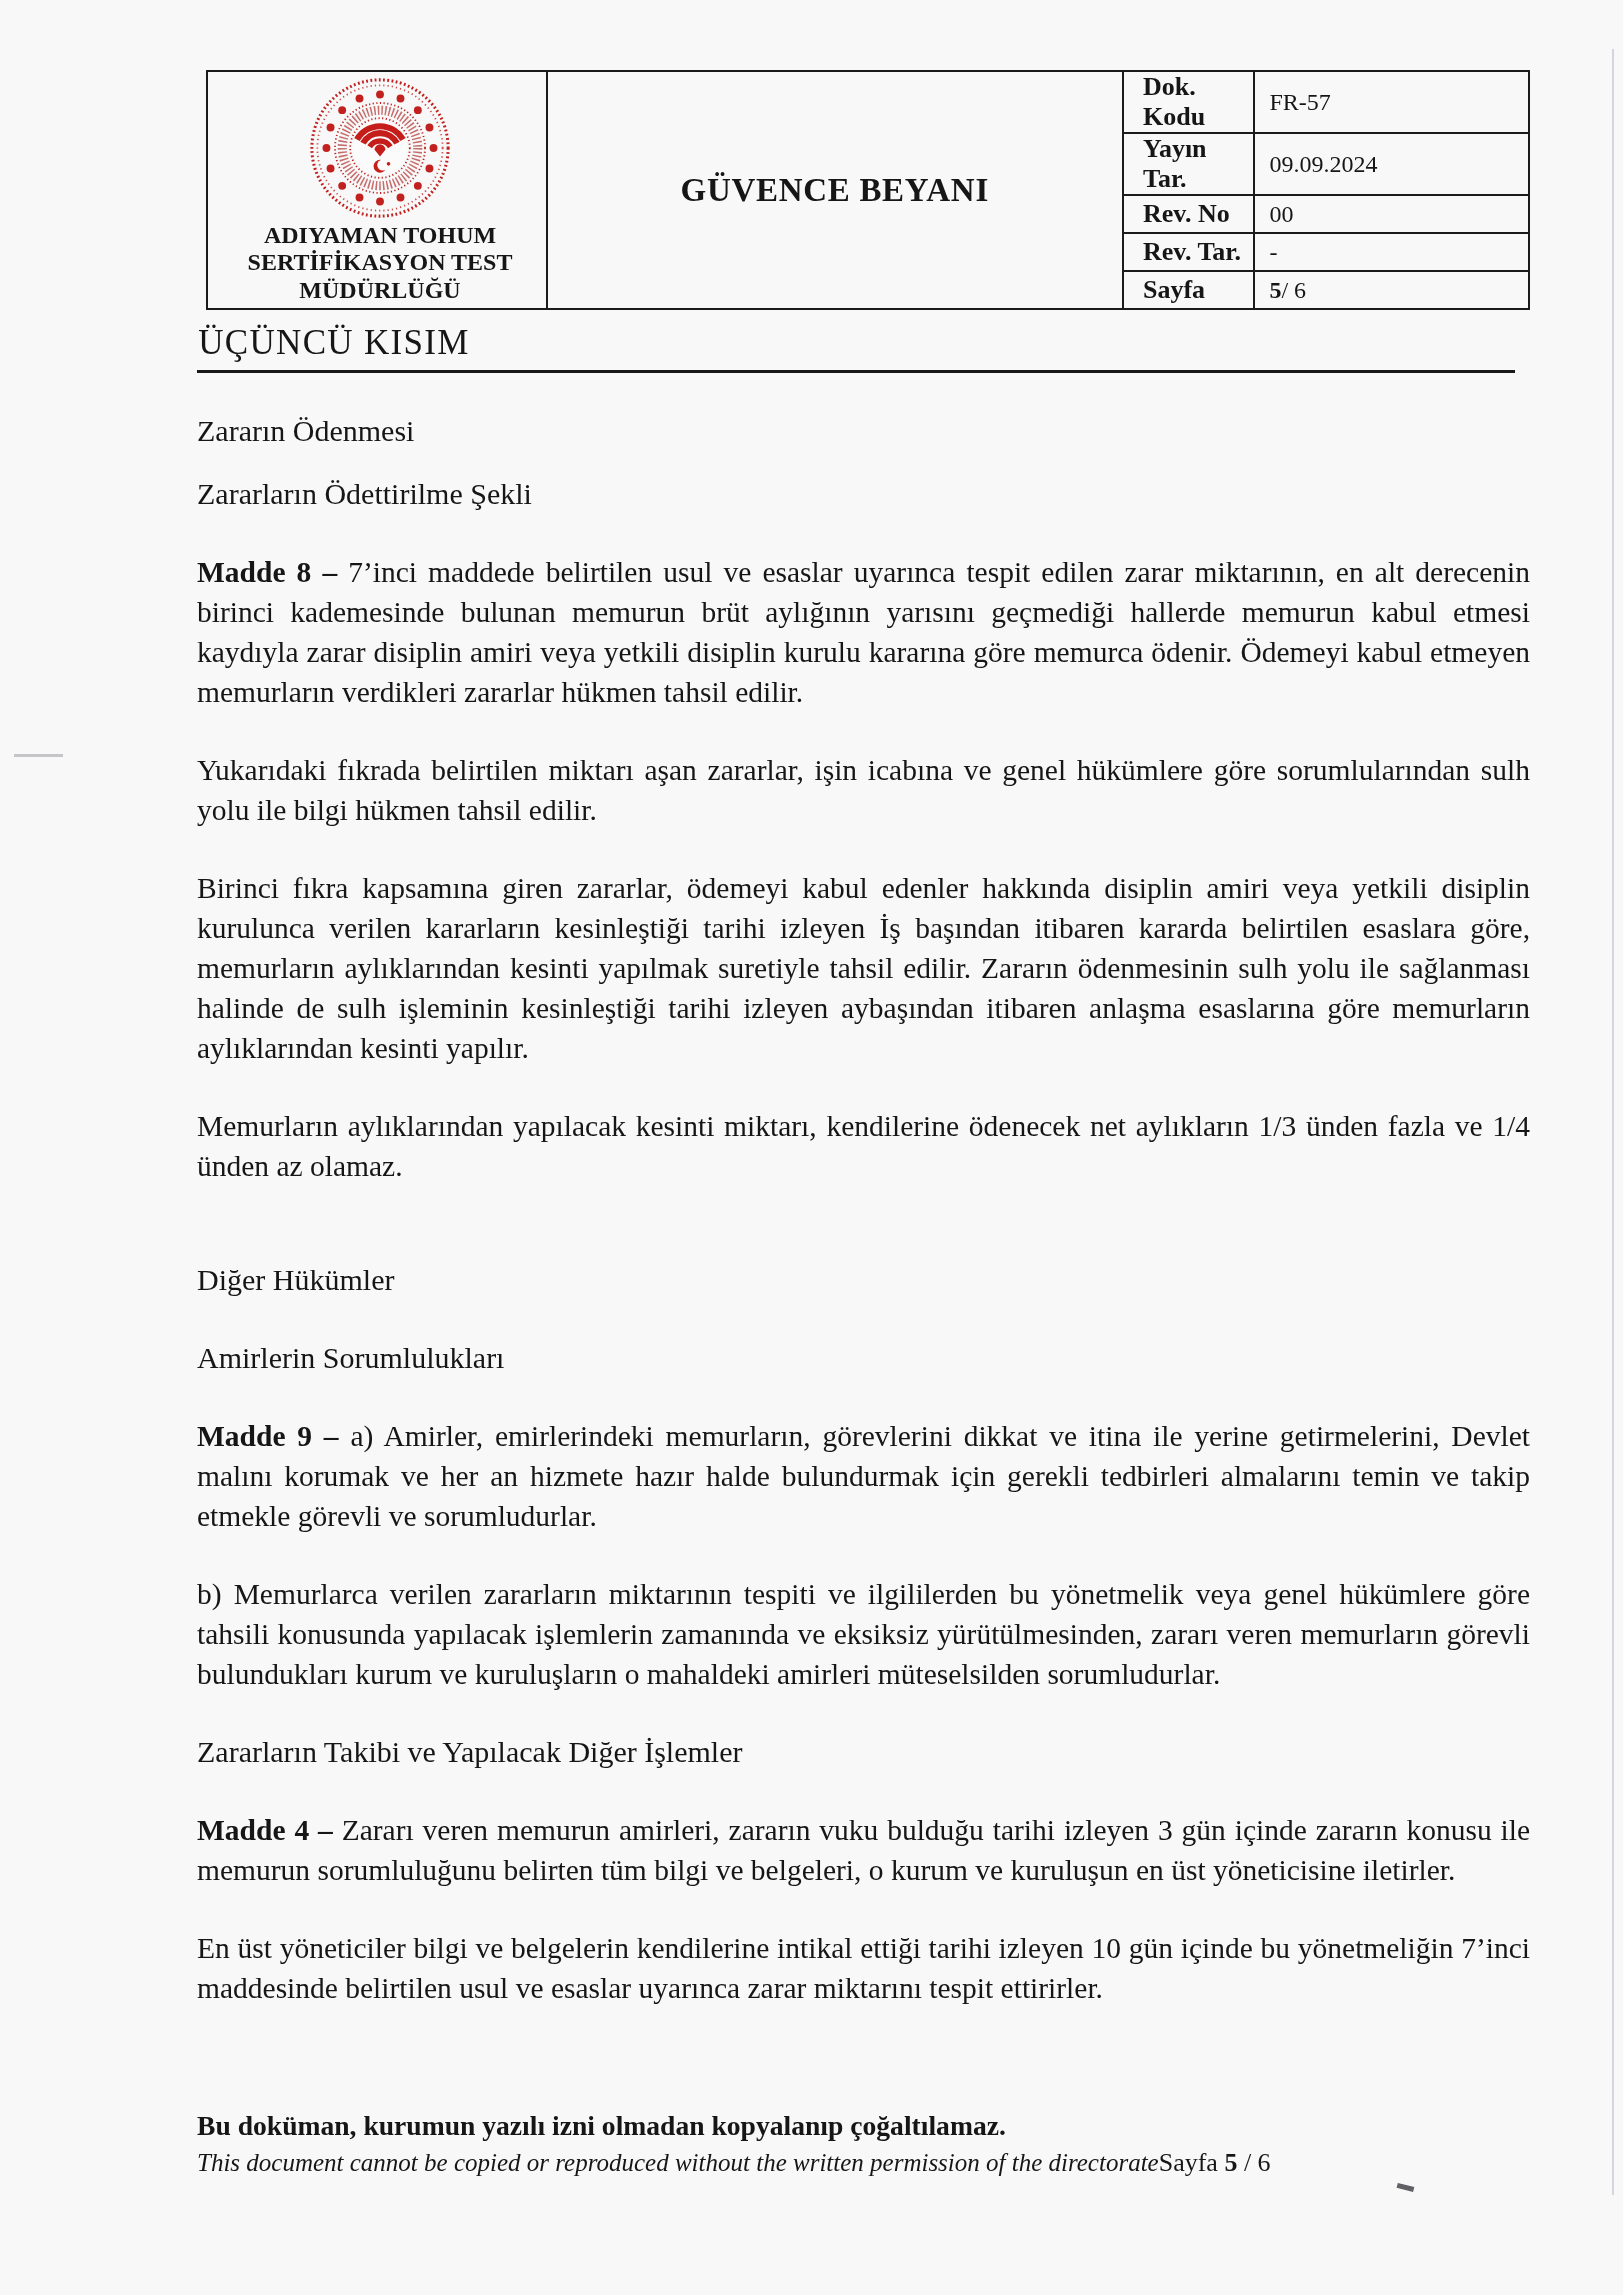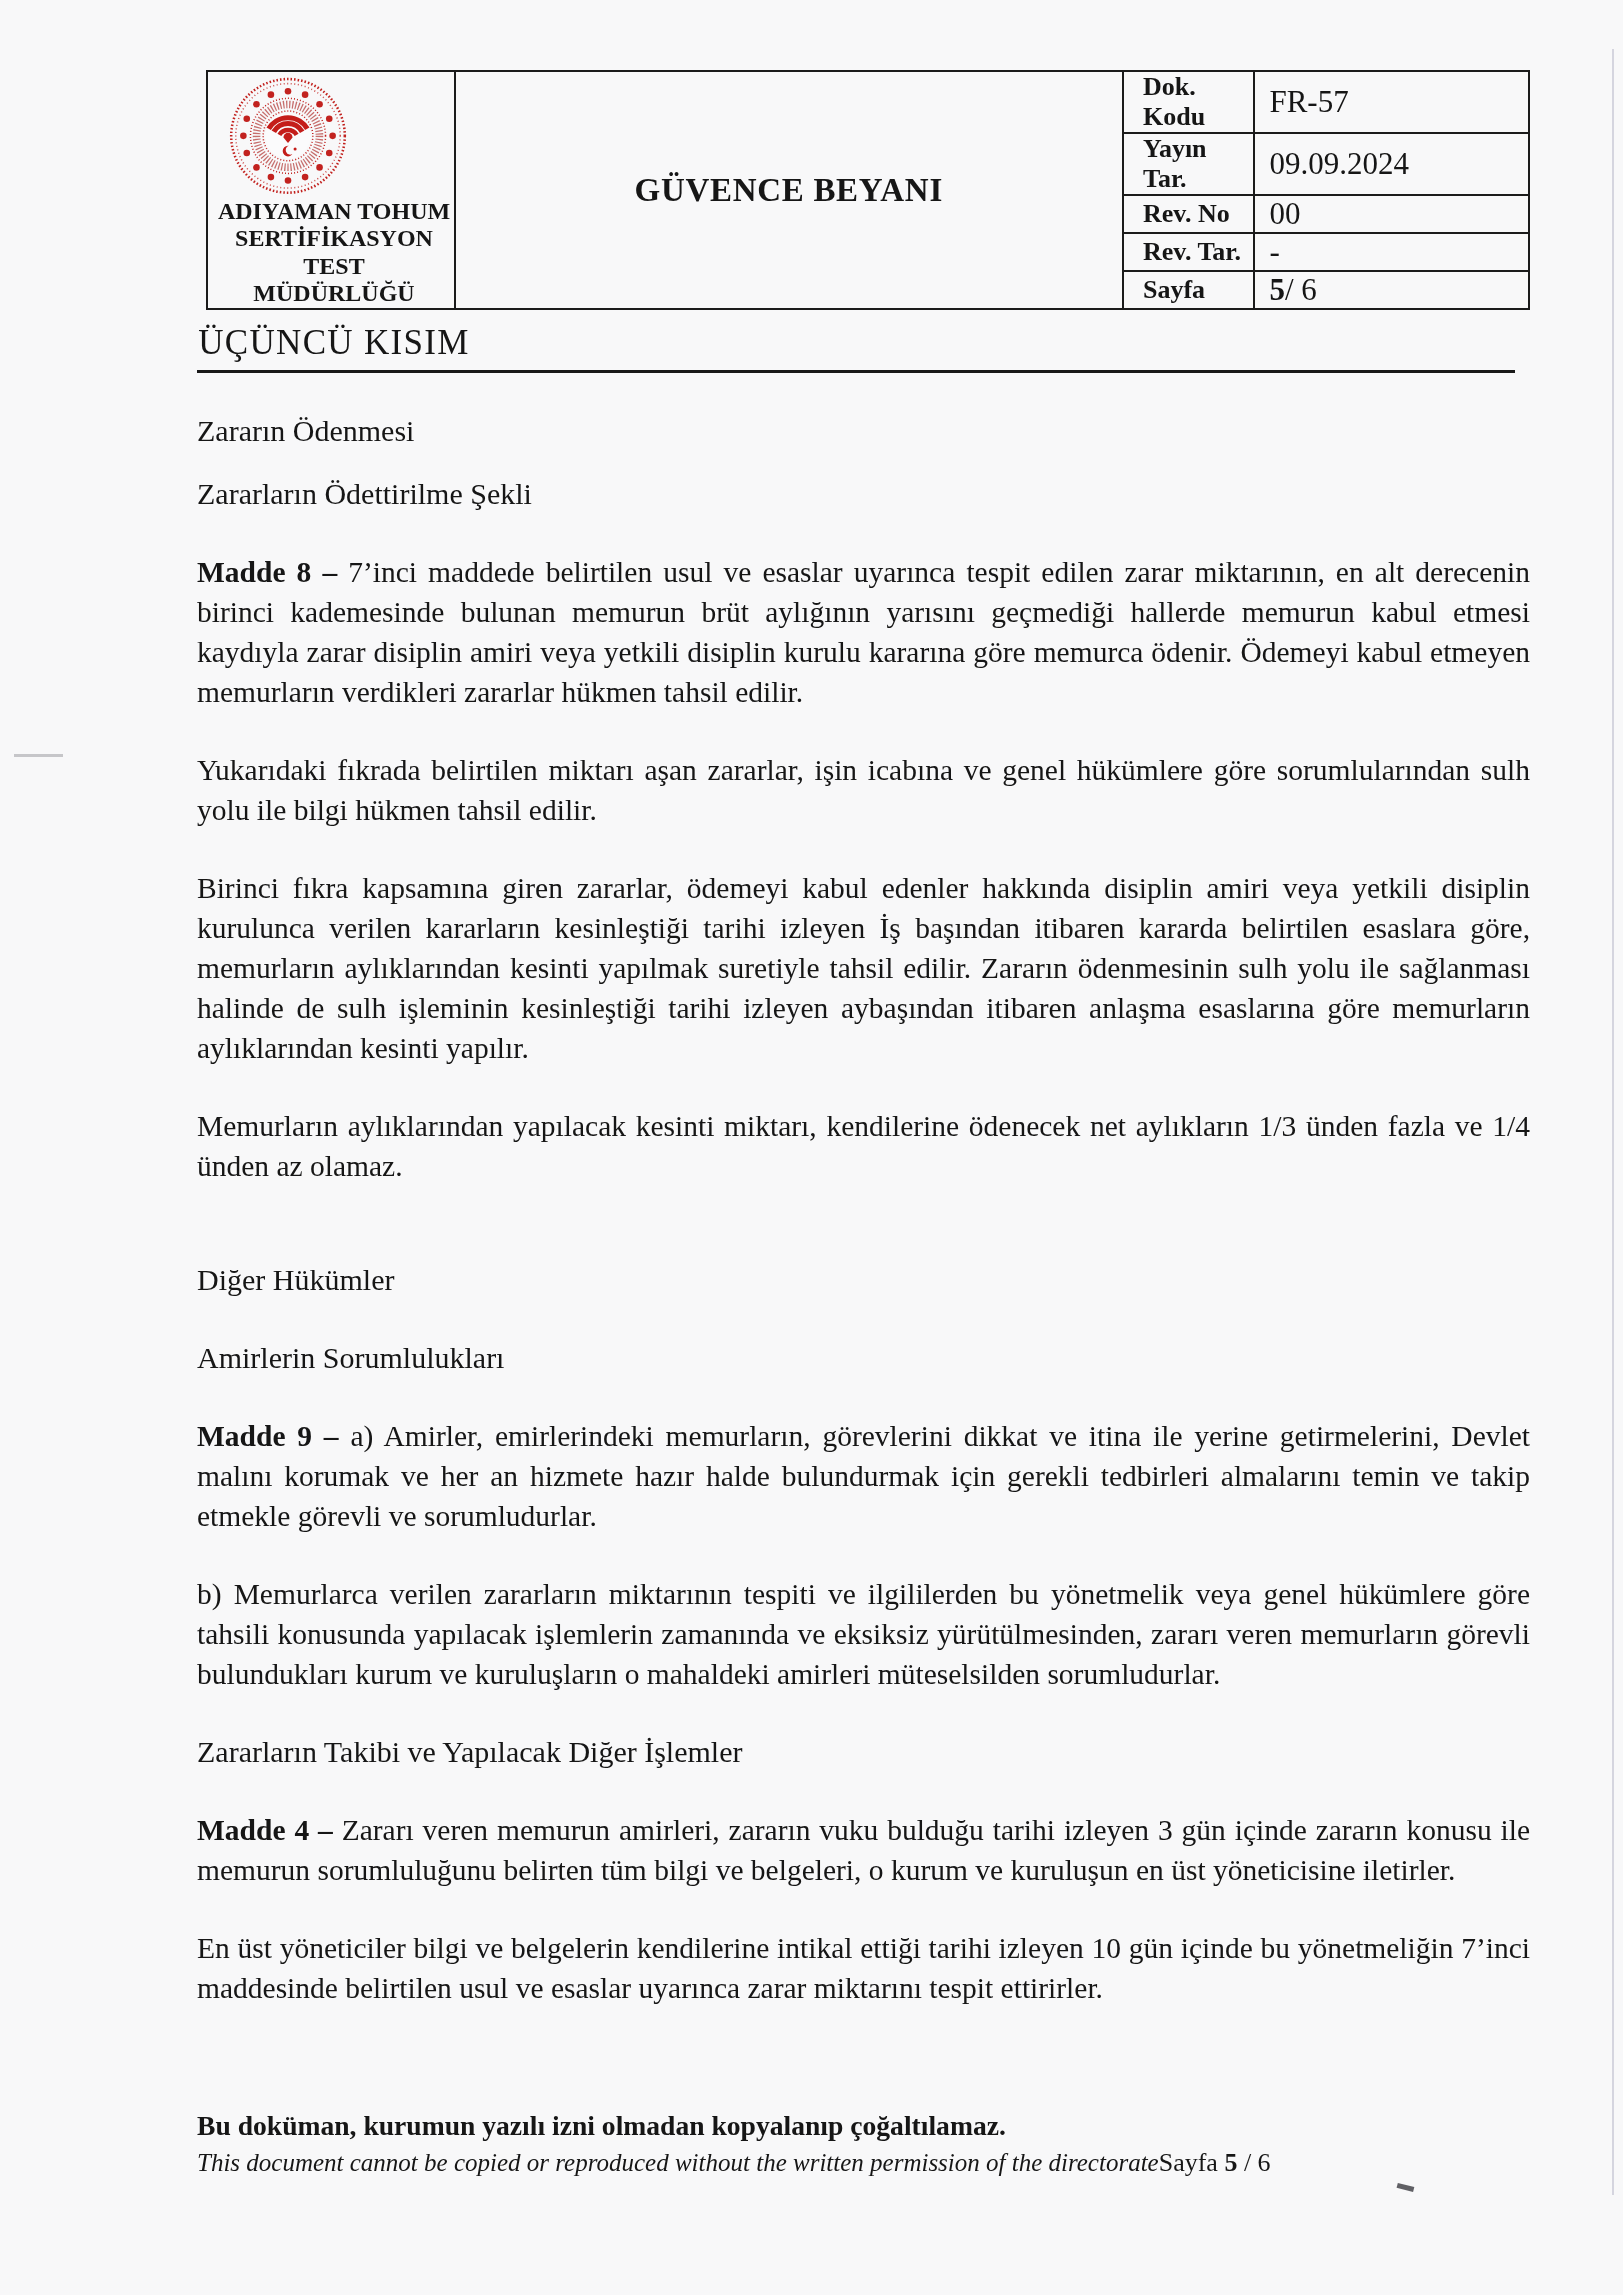--- a/index.html
+++ b/index.html
@@ -9,37 +9,37 @@
     font-family:"Liberation Serif","DejaVu Serif",serif;
   }
   .content{position:absolute;left:197px;top:70px;width:1333px;}
 
   
   .header-box{
     display:flex;margin-left:8.5px;height:240px;box-sizing:border-box;
     border:2.6px solid #1b1b1b;background:transparent;
   }
   .logo-cell{
-    width:248px;box-sizing:border-box;border-right:2.6px solid #1b1b1b;
-    display:flex;flex-direction:column;padding-top:2.6px;padding-left:7px;
+    width:340px;box-sizing:border-box;border-right:2.6px solid #1b1b1b;
+    display:flex;flex-direction:column;align-items:center;padding-top:2.6px;padding-left:7px;
   }
   .org-name{margin-top:1.3px;text-align:center;font-weight:bold;font-size:24px;line-height:27.6px;}
   .title-cell{
     flex:1;box-sizing:border-box;border-right:2.6px solid #1b1b1b;
     display:flex;align-items:center;justify-content:center;text-align:right;
   }
   .doc-title{font-weight:bold;font-size:33px;letter-spacing:0.7px;}
   .info-cell{width:404px;display:flex;flex-direction:column;box-sizing:border-box;}
   .info-row{flex:1;display:flex;border-bottom:2px solid #1b1b1b;}
   .info-row:last-child{border-bottom:none;}
   .info-label{
     width:131px;box-sizing:border-box;border-right:2px solid #1b1b1b;
     font-weight:bold;font-size:26px;display:flex;align-items:center;padding-left:19px;
   }
-  .info-value{flex:1;font-size:31px;display:flex;align-items:center;padding-left:14.4px;}
+  .info-value{flex:1;font-size:24px;display:flex;align-items:center;padding-left:14.4px;}
   .b{font-weight:bold;}
 
   
   .section-block{
     margin-top:9.2px;width:1317px;border-bottom:3.3px solid #191919;
     padding:3.9px 0 6.6px 1.3px;
   }
   .section-title{font-size:35px;letter-spacing:1.3px;}
 
   

